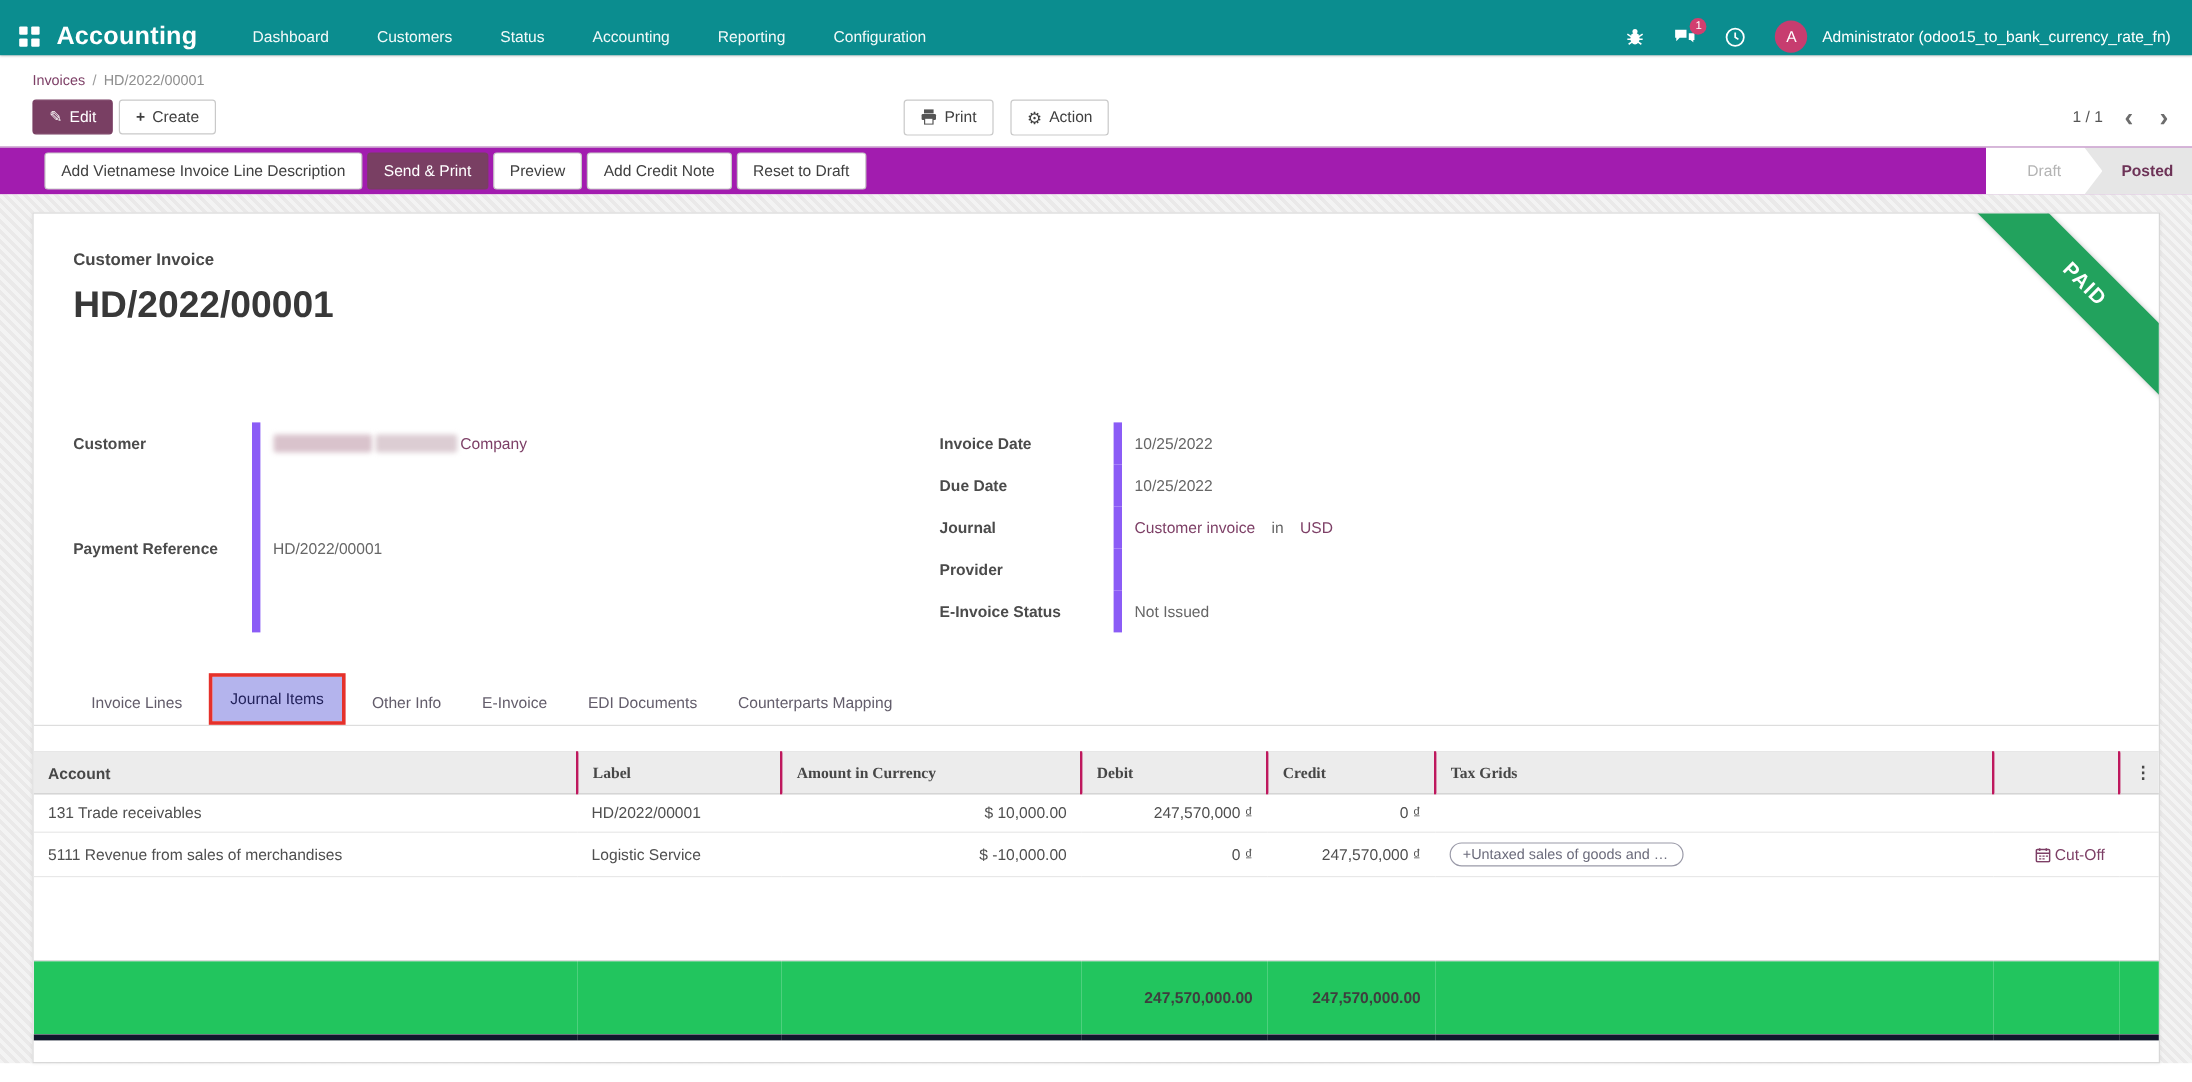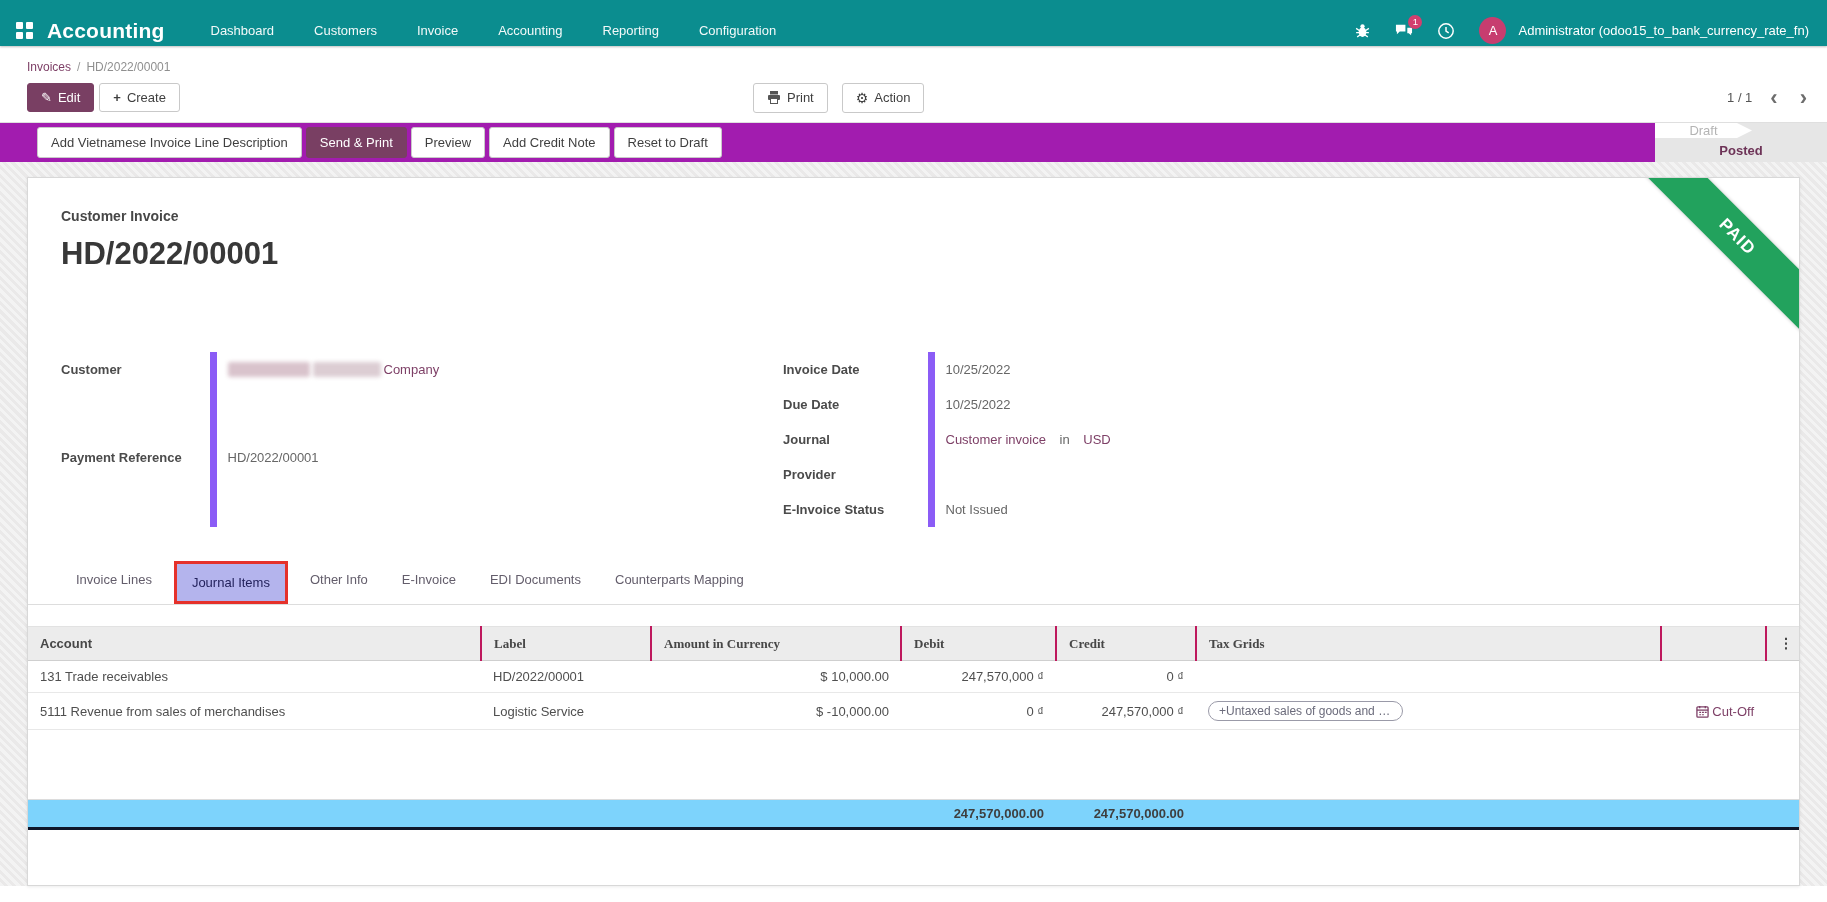--- a/index.html
+++ b/index.html
@@ -35,21 +35,21 @@
   .btn.primary { background:#793f63; border-color:#793f63; color:#fff; }
   .btn + .btn { margin-left:5px; }
   .mid-actions { position:absolute; left:753px; display:flex; gap:9px; }
   .pager { margin-left:auto; display:flex; align-items:center; gap:14px; color:#555; font-size:13px; }
   .pager .chev { font-size:22px; line-height:14px; color:#6d6d6d; cursor:pointer; font-weight:bold; padding:0 4px;}
 
   
   .statusbar { border-top:1px solid #dfdfdf; height:40px; display:flex; align-items:stretch;
     padding-left:35px; background:#a21caf; }
   .statusbar .sb-btn { margin:4px 2px; }
-  .stage-wrap { margin-left:auto; width:172px; background:#e6e6e6; display:flex; position:relative;flex-direction:column; }
+  .stage-wrap { margin-left:auto; width:172px; background:#e6e6e6; display:flex; position:relative; }
   .stage-draft { width:97px; background:#fff; clip-path:polygon(0 0,calc(100% - 15px) 0,100% 50%,calc(100% - 15px) 100%,0 100%);
     display:flex; align-items:center; justify-content:center; color:#b4b4b4; font-size:13px; cursor:pointer;}
   .stage-posted { flex:1; display:flex; align-items:center; justify-content:center;
     color:#6d3357; font-weight:bold; font-size:13px; cursor:pointer; }
 
   
   .content { height:724px; background-image:repeating-linear-gradient(45deg,#f3f3f3 0 3px,#eae9e9 3px 6px);
     padding:15px 27px 0 27px; }
   .sheet { background:#fff; border:1px solid #d8d8d8; box-shadow:0 1px 3px rgba(0,0,0,.08);
     min-height:709px; position:relative; overflow:hidden; }
@@ -70,60 +70,60 @@
   .fgroup.right .flabel { width:148px; }
   .fvalue { display:table-cell; font-size:13px; color:#666; padding:10px 0 10px 11px;
     border-left:7px solid #8b5cf6; vertical-align:top; min-height:16px;}
   .fvalue .link { color:#7d3f66; cursor:pointer; }
   .fvalue .plain-gap { color:#666; margin:0 10px; }
   .redact { display:inline-block; width:82px; height:15px; background:#d9c3cc; filter:blur(2px);
     border-radius:2px; vertical-align:-3px; margin-right:3px; }
   .redact.r2 { width:68px; background:#dccdd3; }
 
   
-  .tabs { display:flex; align-items:flex-start; margin-top:34px; padding-left:33px;
+  .tabs { display:flex; align-items:flex-end; margin-top:34px; padding-left:33px;
     border-bottom:1px solid #ddd; gap:4px;}
   .tab { font-size:13px; color:#635d6b; padding:11px 15px; cursor:pointer; white-space:nowrap;}
   .tab.active { background:#b4b4ed; color:#23225c; outline:3px solid #e5312b; outline-offset:0px; margin:3px 6px; }
 
   
   table.jitems { width:100%; border-collapse:collapse; table-layout:fixed; margin-top:21px; font-size:13px;}
   table.jitems th { background:#ececec; color:#474747; font-weight:bold; text-align:left;
     padding:8px 12px; border-bottom:1px solid #cfcfcf; border-top:1px solid #e2e2e2; cursor:pointer;}
   table.jitems th + th { border-left:2px solid #be185d;font-family:Liberation Serif, serif; }
   table.jitems td { padding:8px 12px; border-bottom:1px solid #e8e8e8; color:#4f4f4f;
     white-space:nowrap; overflow:hidden; text-overflow:ellipsis;}
   .num { text-align:right; }
   th.th-dots { text-align:center; color:#6f6f6f; font-size:14px; padding:8px 4px;}
   .pill { display:inline-block; border:1px solid #9a9aa8; border-radius:12px; color:#6b6b7b;
     font-size:12px; padding:2px 10px; max-width:195px; white-space:nowrap; overflow:hidden;
     text-overflow:ellipsis; vertical-align:middle;}
   .pill:empty { display:none; }
   .cutoff { color:#7d3f66; cursor:pointer; display:inline-flex; align-items:center; gap:3px; float:right; font-size:13px;}
   tr.spacer td { height:70px; border-bottom:none; }
-  tr.totals td { background:#7dd3fc; font-weight:bold; color:#3e3e3e; border-top:1px solid #dcdcdc;
-    border-bottom:3px solid #0f172a; padding:6px 12px; }
+  tr.totals td { background:#22c55e; font-weight:bold; color:#3e3e3e; border-top:1px solid #dcdcdc;
+    border-bottom:5px solid #0f172a; padding:23px 12px; }
 
   .ico-svg { display:block; }
 </style>
 </head>
 <body>
 
 <header class="topbar">
   <span class="apps-icon">
       <i></i>
       <i></i>
       <i></i>
       <i></i>
     </span>
   <span class="brand">Accounting</span>
   <nav class="menu">
     <span>Dashboard</span>
     <span>Customers</span>
-    <span>Invoice</span>
+    <span>Status</span>
     <span>Accounting</span>
     <span>Reporting</span>
     <span>Configuration</span>
   </nav>
   <div class="topbar-right">
     <span class="tb-ico">
       <svg class="ico-svg" width="17" height="17" viewBox="0 0 16 16">
           <ellipse cx="8" cy="9.5" rx="3.6" ry="4.6" fill="#fff"></ellipse>
           <circle cx="8" cy="4" r="2" fill="#fff"></circle>
           <path d="M2 6l3 2M2 10h3M3 14l3-2M14 6l-3 2M14 10h-3M13 14l-3-2" stroke="#fff" stroke-width="1.2" fill="none"></path>

